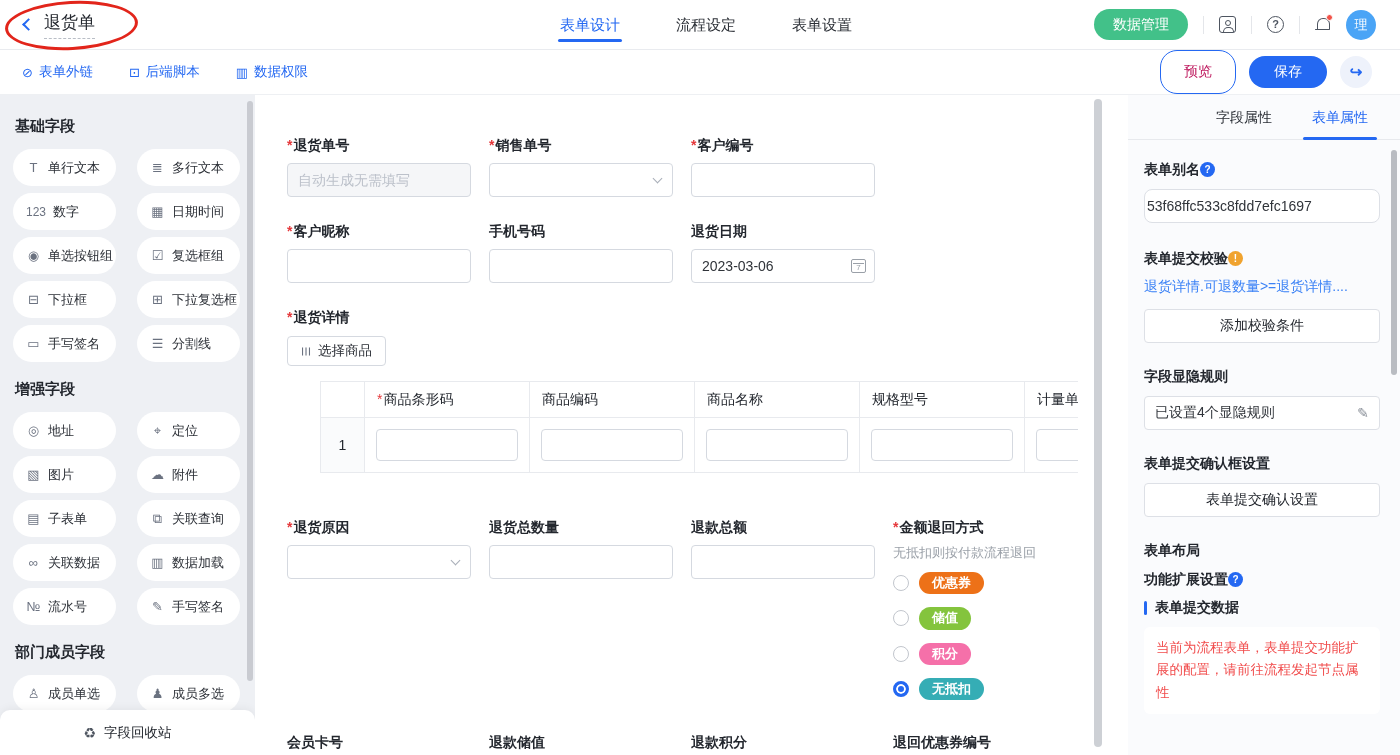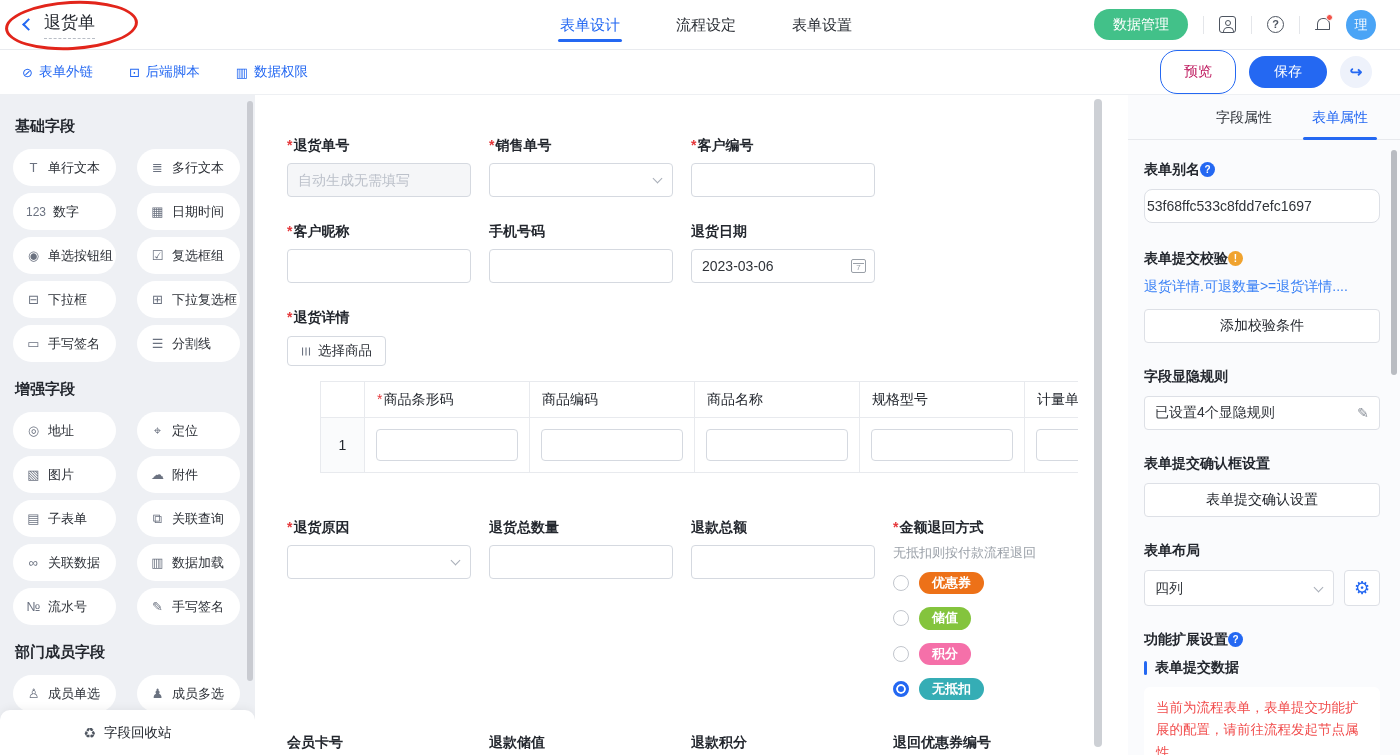--- a/index.html
+++ b/index.html
@@ -486,27 +486,20 @@
     </div>
 
     <div class="p-sec-title">
       <span>表单提交确认框设置</span>
     </div>
     <button class="p-btn">表单提交确认设置</button>
 
     <div class="p-sec-title">
       <span>表单布局</span>
     </div>
-    <div class="layout-row">
-      <div class="p-select">
-        <span>四列</span>
-        <span class="chev"></span>
-      </div>
-      <button class="gear-btn"><span>⚙</span></button>
-    </div>
 
     <div class="p-sec-title">
       <span>功能扩展设置</span>
       <span class="q-icon"></span>
     </div>
     <div class="sub-sec">
       <span class="blue-bar"></span>
       <span>表单提交数据</span>
     </div>
     <div class="note-box">当前为流程表单，表单提交功能扩展的配置，请前往流程发起节点属性</div>

